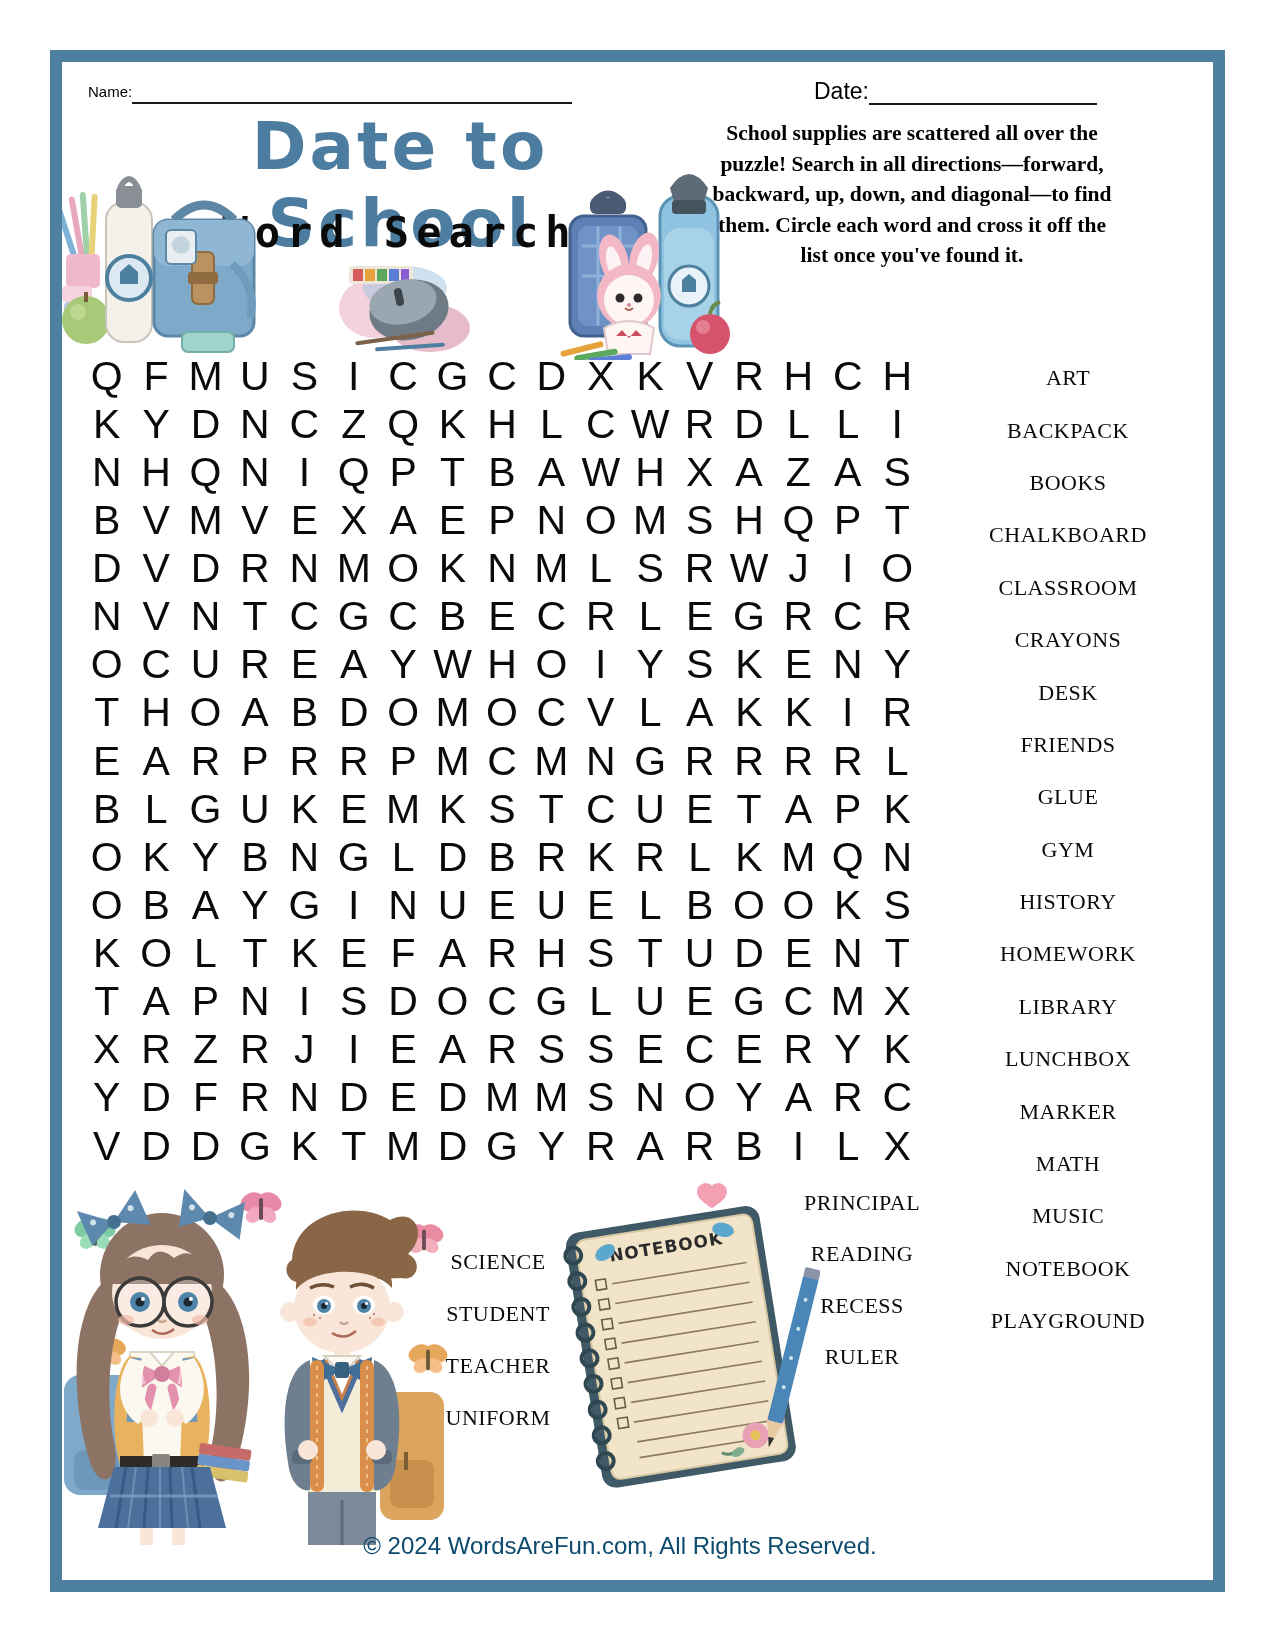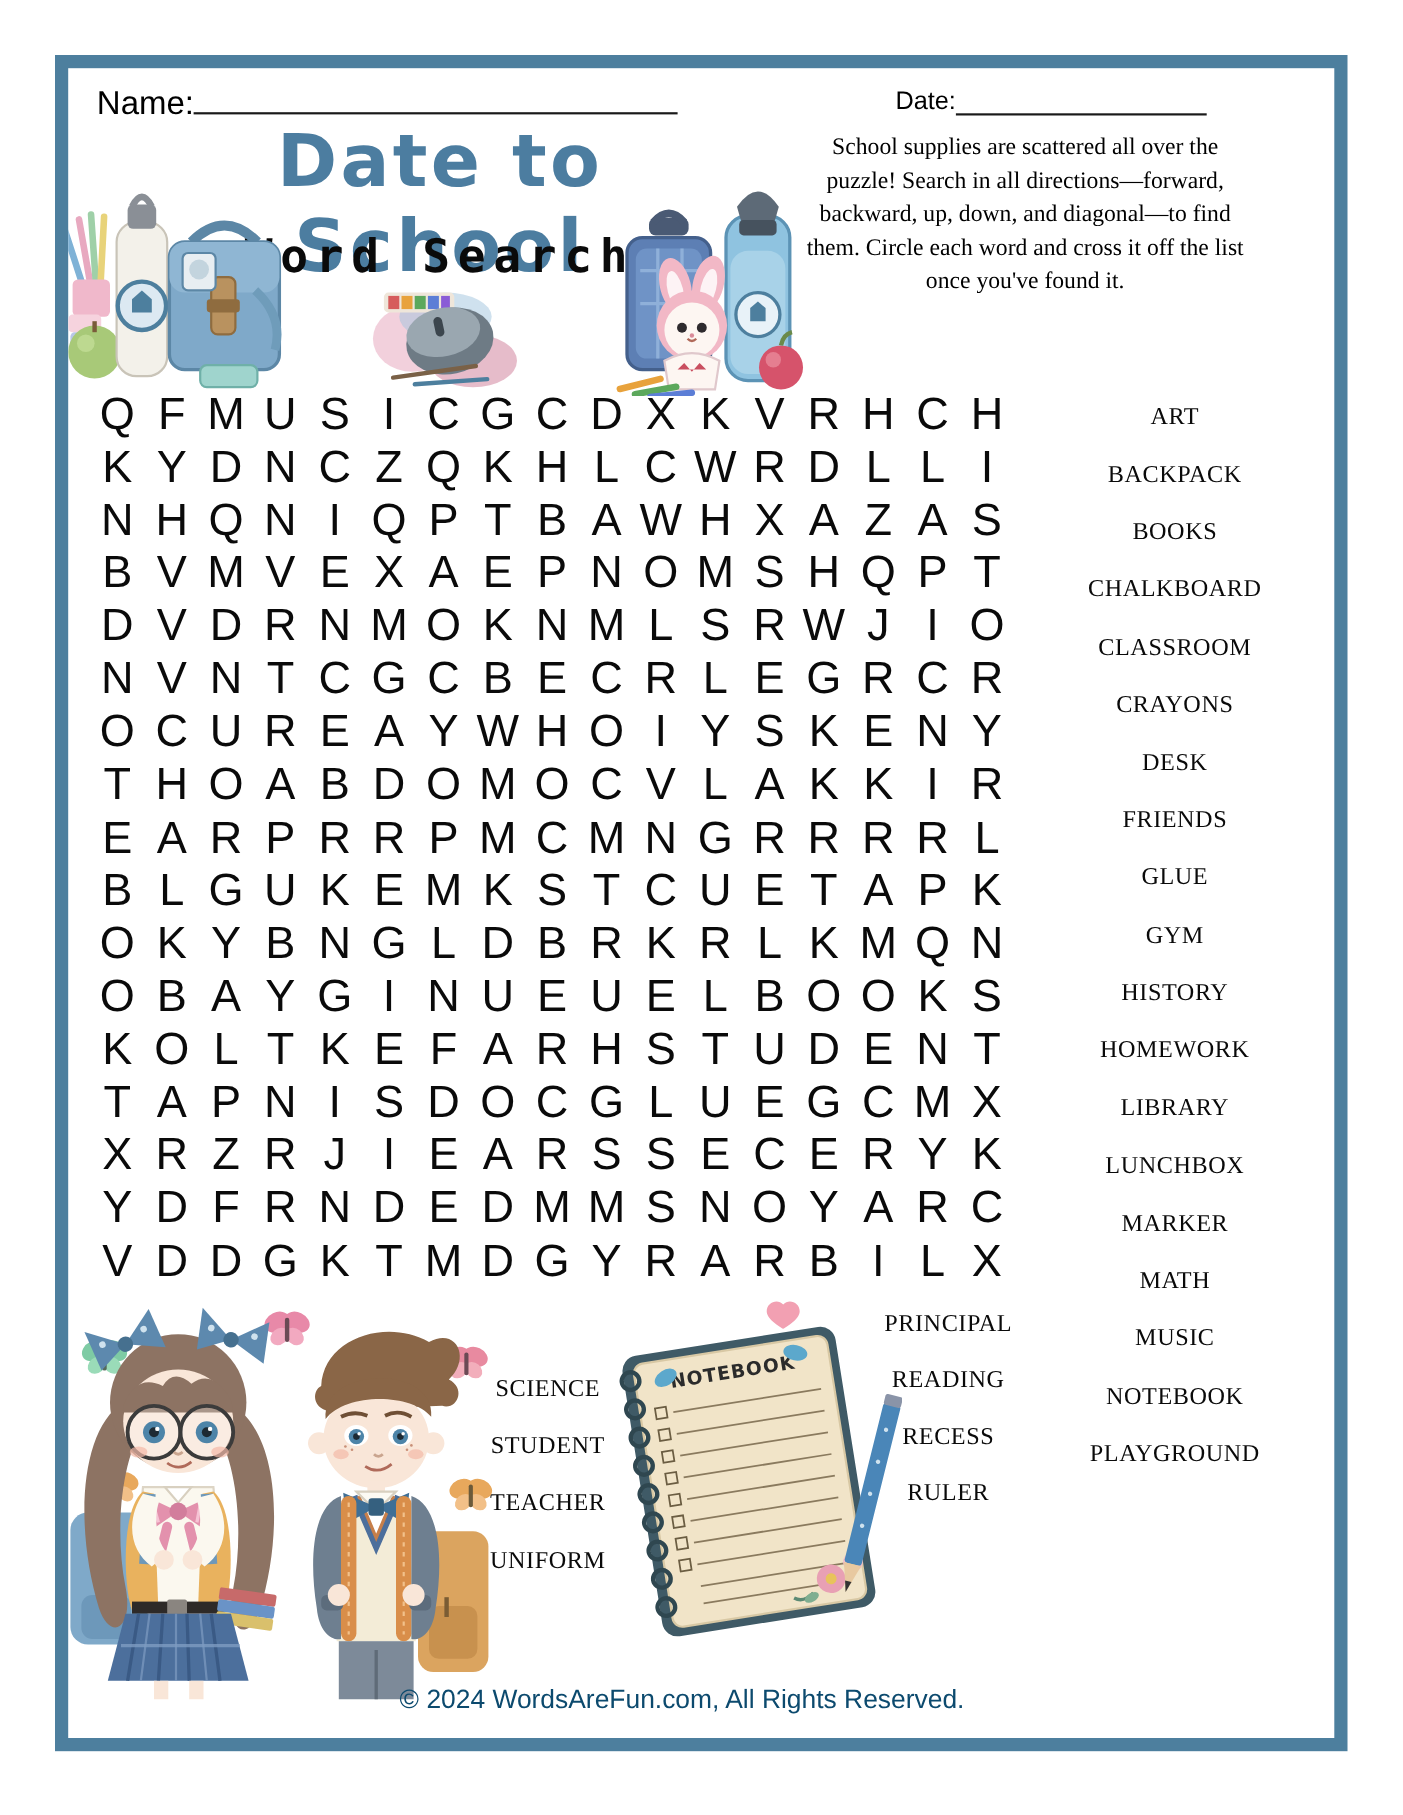--- a/index.html
+++ b/index.html
@@ -5,38 +5,38 @@
   html,body{margin:0;padding:0;}
   body{
     width:1275px;height:1650px;position:relative;background:#ffffff;
     font-family:"Liberation Sans",sans-serif;color:#000;overflow:hidden;
   }
   .frame{
     position:absolute;left:50px;top:50px;width:1175px;height:1542px;
     box-sizing:border-box;border:12px solid #4d7f9e;background:#fff;
   }
   
-  .name-block{position:absolute;left:88px;top:78px;display:flex;align-items:flex-start;font-size:30px;}
+  .name-block{position:absolute;left:88px;top:78px;display:flex;align-items:center;font-size:15px;}
   .date-block{position:absolute;left:798px;top:78px;display:flex;align-items:flex-end;font-size:23px;margin-left:16px;}
   .fill-line{display:inline-block;border-bottom:2px solid #1a1a1a;height:24px;}
   .name-line{width:440px;}
   .date-line{width:228px;}
   .title{
     position:absolute;left:110px;top:108px;width:580px;text-align:center;
     font-family:"DejaVu Sans",sans-serif;font-size:66px;font-weight:600;
     letter-spacing:3px;color:#4c7da0;
   }
   .subtitle{
     position:absolute;left:110px;top:208px;width:580px;text-align:center;
     font-family:"DejaVu Sans Mono",monospace;font-size:42px;font-weight:bold;
     letter-spacing:7px;color:#0a0a0a;
   }
   .instructions{
-    position:absolute;left:728px;top:118px;width:408px;text-align:center;
-    font-family:"Liberation Serif",serif;font-weight:normal;font-size:21.5px;line-height:1.42;
+    position:absolute;left:708px;top:118px;width:408px;text-align:center;
+    font-family:"Liberation Serif",serif;font-weight:bold;font-size:21.5px;line-height:1.42;
   }
   
   .word-grid{
     position:absolute;left:82px;top:352px;width:840px;height:818px;
     display:flex;flex-direction:column;
   }
   .grid-row{flex:1;display:flex;}
   .grid-cell{
     flex:1;display:flex;align-items:center;justify-content:center;
     font-family:"Liberation Sans",sans-serif;font-size:41px;color:#0a0a0a;

